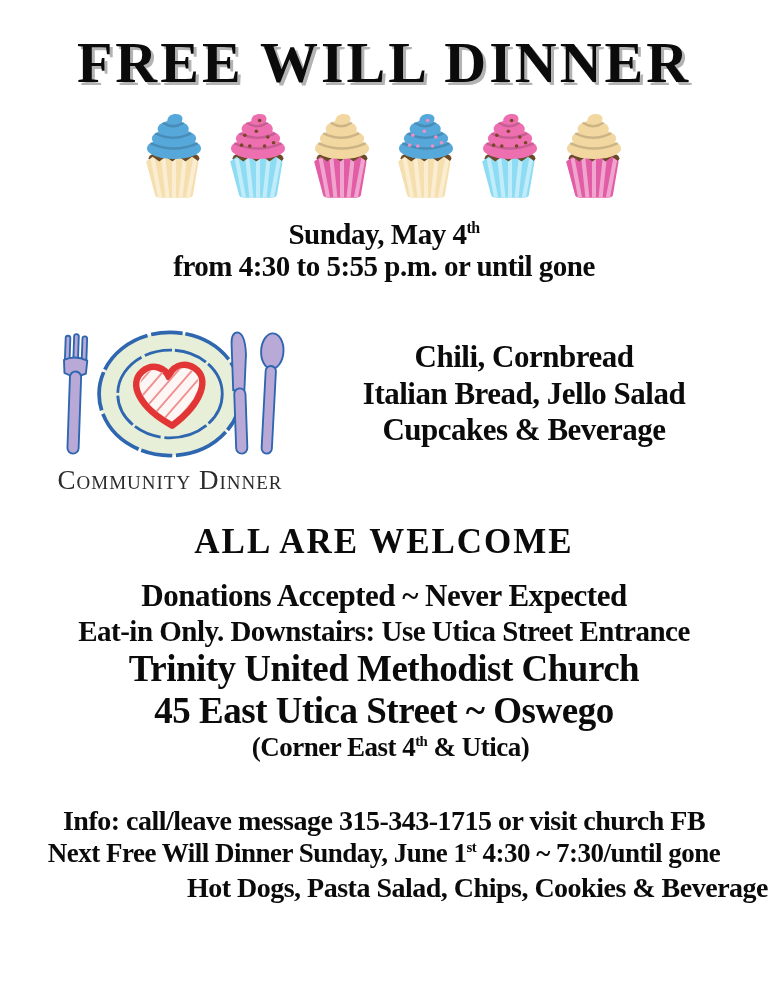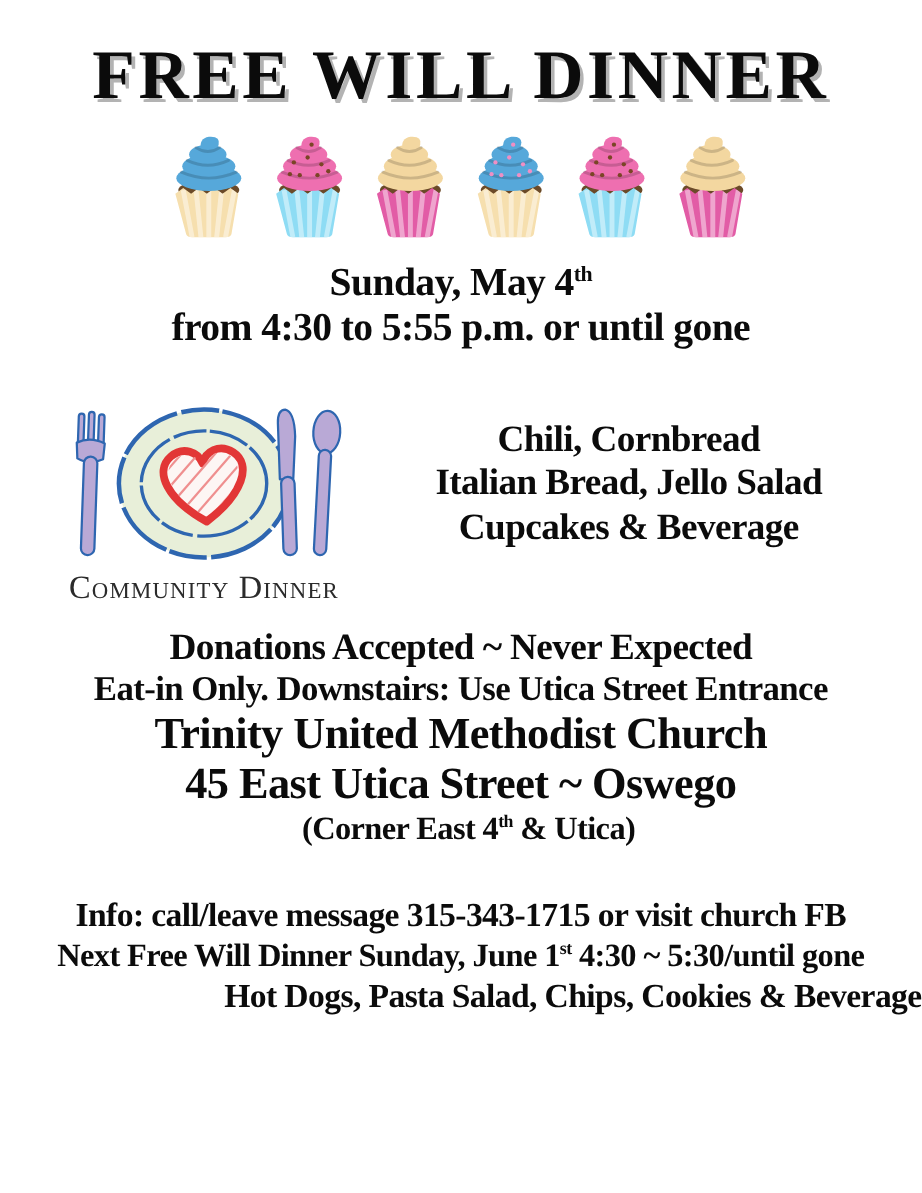--- a/index.html
+++ b/index.html
@@ -22,21 +22,21 @@
 
   .cupcake-row {
     margin-top: 10px; height: 104px;
     display: flex; justify-content: center; align-items: flex-end; gap: 2px;
   }
   .cupcake-row svg { width: 82px; height: 102px; }
 
   .bold-line { font-weight: 700; white-space: nowrap; letter-spacing: -0.5px; }
 
   .date-block { margin-top: 12px; }
-  .date-line  { font-size: 33px; line-height: 1.12; }
+  .date-line  { font-size: 29px; line-height: 1.12; }
 
   .mid-section {
     margin-top: 40px;
     display: flex; align-items: flex-start;
     padding: 0 30px;
   }
   .logo-block { width: 280px; flex: 0 0 280px; }
   .logo-block svg { width: 256px; height: 140px; display: block; margin: 0 auto; }
   .logo-caption {
     font-variant: small-caps;
@@ -335,28 +335,29 @@
       </svg>
       <div class="logo-caption">Community Dinner</div>
     </div>
     <div class="menu-block">
       <div class="bold-line menu-line">Chili, Cornbread</div>
       <div class="bold-line menu-line">Italian Bread, Jello Salad</div>
       <div class="bold-line menu-line">Cupcakes &amp; Beverage</div>
     </div>
   </div>
 
+  <h2 class="welcome-heading">ALL ARE WELCOME</h2>
 
   <div class="details-block">
     <div class="bold-line line-donations">Donations Accepted ~ Never Expected</div>
     <div class="bold-line line-eatin">Eat-in Only. Downstairs: Use Utica Street Entrance</div>
     <div class="bold-line line-church">Trinity United Methodist Church</div>
     <div class="bold-line line-address">45 East Utica Street ~ Oswego</div>
     <div class="bold-line line-corner"><span>(Corner East 4</span><sup class="ord">th</sup><span> &amp; Utica)</span></div>
   </div>
 
   <div class="footer-block">
     <div class="bold-line footer-info">Info: call/leave message 315-343-1715 or visit church FB</div>
-    <div class="bold-line footer-next"><span>Next Free Will Dinner Sunday, June 1</span><sup class="ord">st</sup><span> 4:30 ~ 5:30/until gone</span></div>
+    <div class="bold-line footer-next"><span>Next Free Will Dinner Sunday, June 1</span><sup class="ord">st</sup><span> 4:30 ~ 7:30/until gone</span></div>
     <div class="bold-line footer-menu">Hot Dogs, Pasta Salad, Chips, Cookies &amp; Beverage</div>
   </div>
 
 </div>
 
 </body></html>

